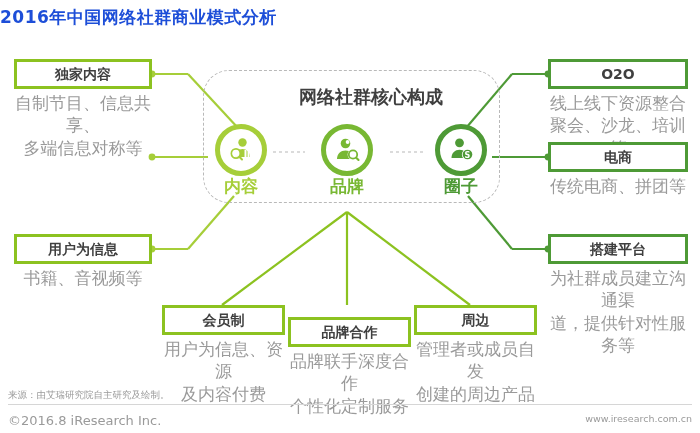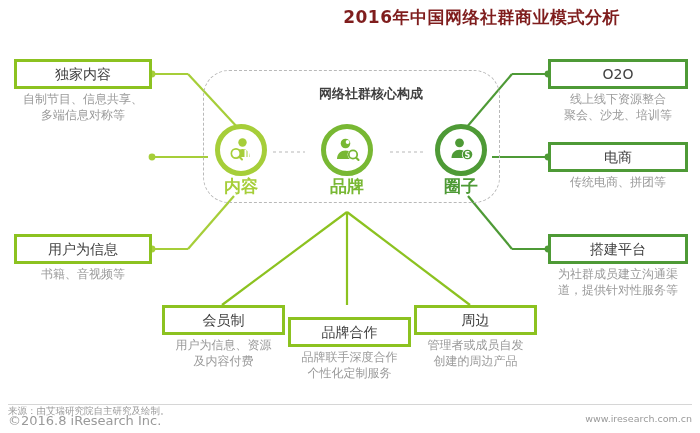--- a/index.html
+++ b/index.html
@@ -17,24 +17,24 @@
     background: #ffffff;
     overflow: hidden;
   }
 
   
   #title {
     position: absolute;
     left: 0;
     top: 6px;
     width: 620px;
-    text-align: right;
+    text-align: left;
     font-size: 17px;
     font-weight: bold;
-    color: #7f1d1d;
+    color: #1d4ed8;
     letter-spacing: 0.5px;
   }
 
   
   #wires {
     position: absolute;
     left: 0; top: 0;
     width: 700px; height: 433px;
   }
 
@@ -52,24 +52,25 @@
     justify-content: center;
   }
   .node.dark .box {
     border-color: #4E9A36;
   }
   .node .box-label {
     font-size: 14px;
     color: #3f3f3f;
     line-height: 1;
     white-space: nowrap;
+    font-weight: bold;
   }
   .node .desc {
     margin-top: 3px;
-    font-size: 12px;
+    font-size: 17px;
     color: #9a9a9a;
     line-height: 1.32;
     text-align: center;
     white-space: pre-line;
   }
 
   
   #core-panel {
     position: absolute;
     left: 203px;
@@ -79,21 +80,21 @@
     border: 1px dashed #b9b9b9;
     border-radius: 26px;
     box-sizing: border-box;
   }
   #core-title {
     position: absolute;
     left: 203px;
     top: 85px;
     width: 336px;
     text-align: center;
-    font-size: 13px;
+    font-size: 18px;
     font-weight: bold;
     color: #3f3f3f;
   }
 
   
   .circle-node {
     position: absolute;
     width: 62px;
     text-align: center;
   }
@@ -121,21 +122,20 @@
   .circle-label.mid  { color: #78B833; }
   .circle-label.dark { color: #4E9A36; }
 
   
   #source-text {
     position: absolute;
     left: 8px;
     top: 389px;
     font-size: 9.5px;
     color: #9a9a9a;
-    margin-top: 16px;
   }
   #footer-rule {
     position: absolute;
     left: 8px;
     top: 404px;
     width: 684px;
     height: 1px;
     background: #d6d6d6;
   }
   #copyright {

